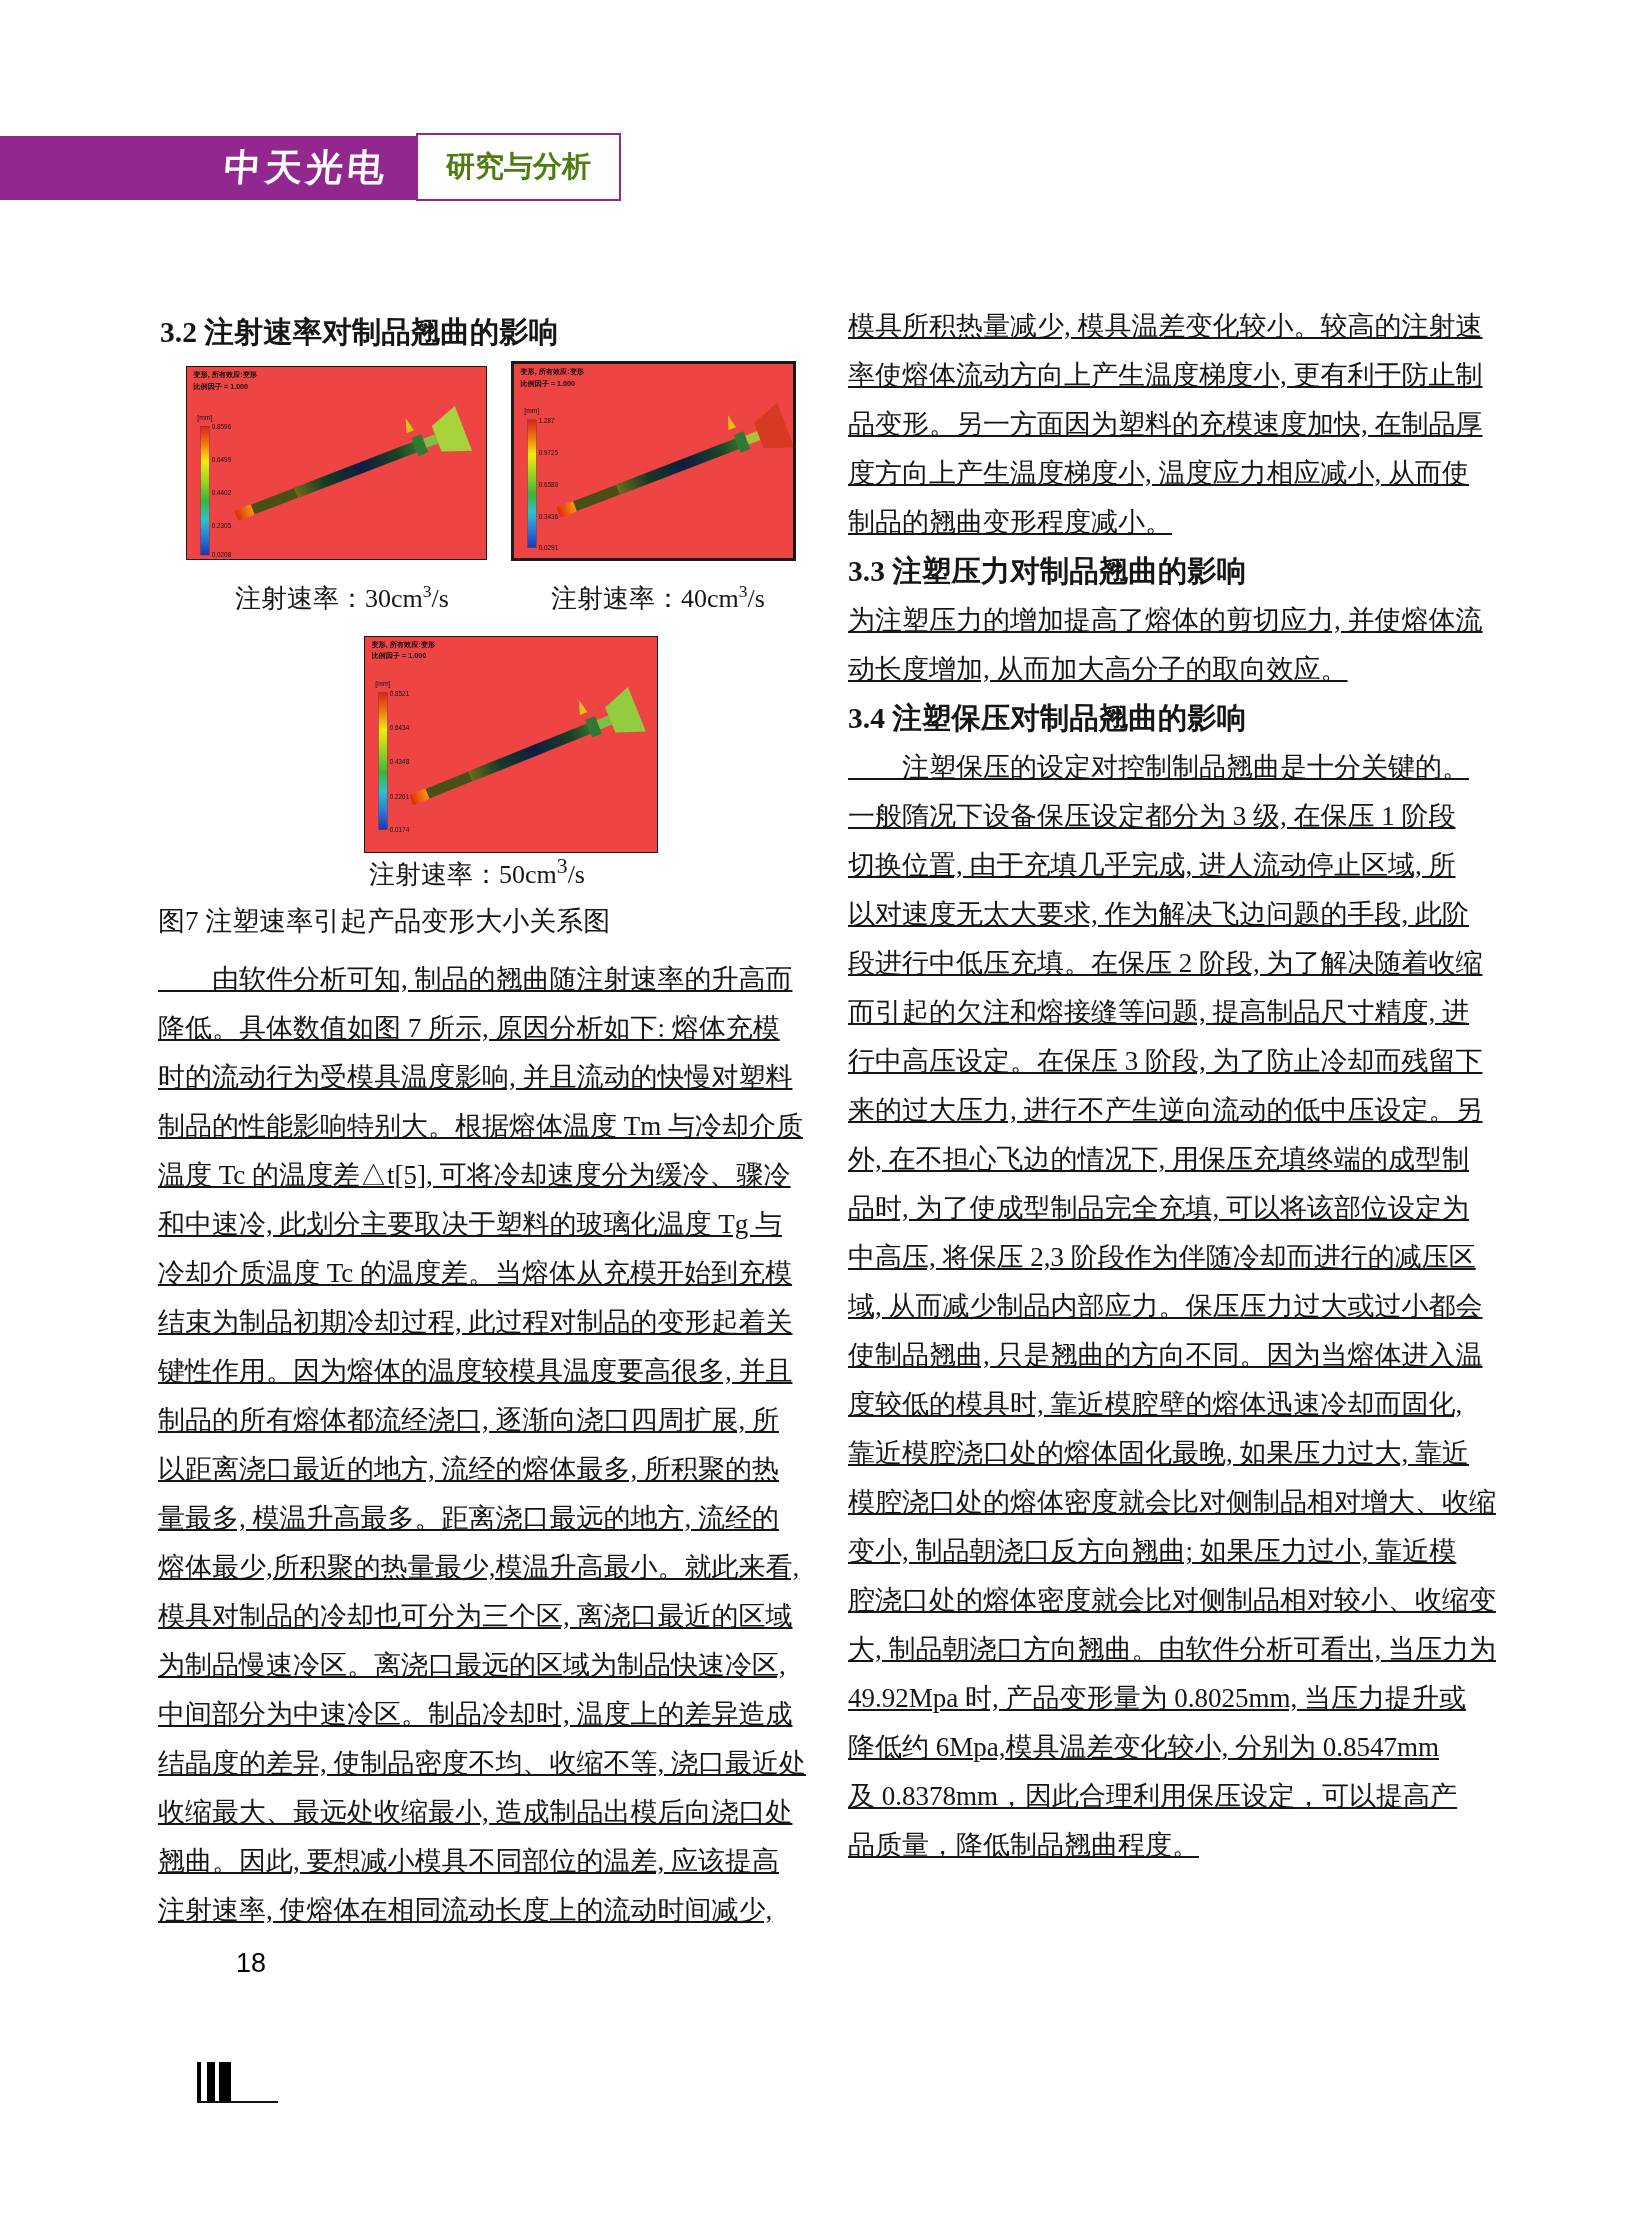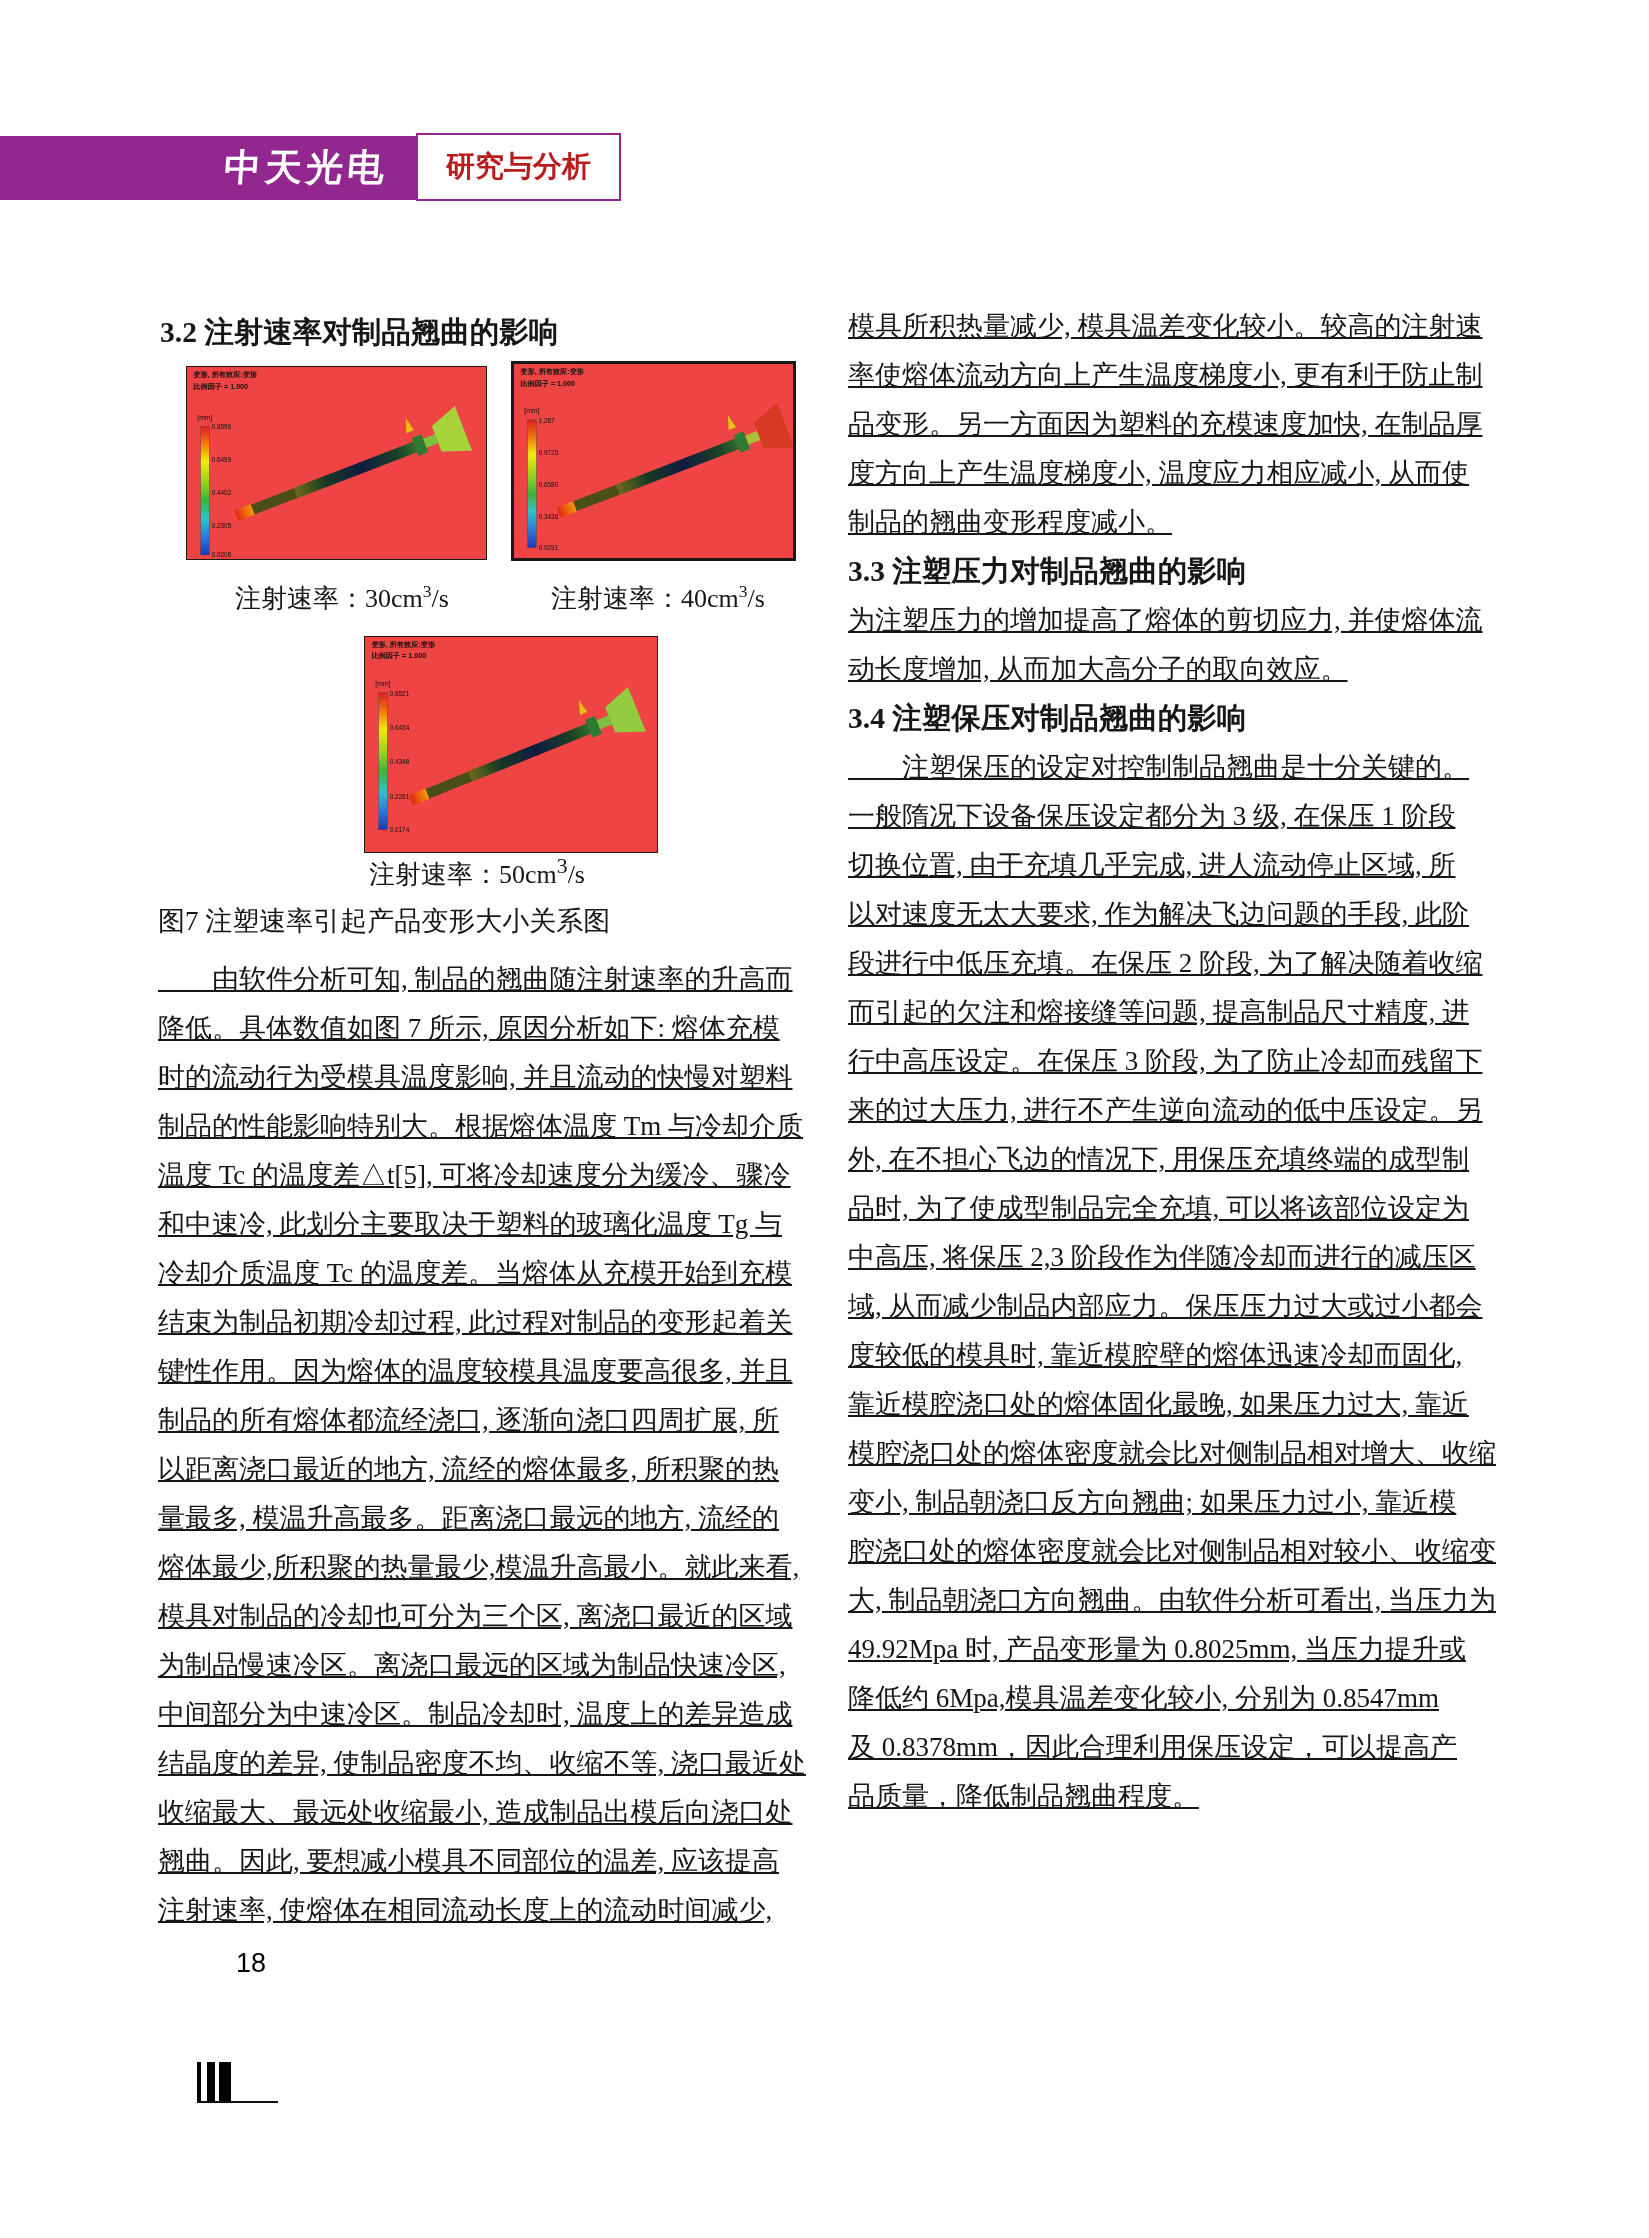--- a/index.html
+++ b/index.html
@@ -5,21 +5,21 @@
   html,body{margin:0;padding:0;background:#777;}
   #page{position:relative;width:1650px;height:2239px;background:#ffffff;overflow:hidden;
         font-family:"Liberation Serif", serif;color:#161616;}
   
   .band{position:absolute;left:0;top:136px;width:416px;height:64px;background:#92278f;}
   .logo{position:absolute;left:222px;top:144px;width:168px;height:48px;line-height:48px;
         color:#ffffff;font-size:37px;font-weight:bold;letter-spacing:4px;text-align:center;
         font-family:"Liberation Serif",serif;transform:skewX(-4deg);}
   .tagbox{position:absolute;left:416px;top:133px;width:201px;height:64px;background:#ffffff;
         border:2.4px solid #92278f;display:flex;align-items:center;justify-content:center;}
-  .tagbox span{color:#b91c1c;font-size:29px;font-weight:bold;font-family:"Liberation Sans",sans-serif;}
+  .tagbox span{color:#4d7c0f;font-size:29px;font-weight:bold;font-family:"Liberation Sans",sans-serif;}
   
   .h2{position:absolute;font-size:29.5px;font-weight:bold;white-space:nowrap;}
   
   .panel{position:absolute;background:#ef4444;border:1.6px solid #1a1a1a;}
   .panel.thick{border-width:3.2px;}
   .panel svg{display:block;width:100%;height:100%;}
   
   .cap{position:absolute;font-size:26px;white-space:nowrap;}
   .cap sup{font-size:17.6px;}
   .capcenter{position:absolute;left:158px;width:638px;text-align:center;font-size:26px;}
@@ -245,20 +245,21 @@
         <div class="line">切换位置, 由于充填几乎完成, 进人流动停止区域, 所</div>
         <div class="line">以对速度无太大要求, 作为解决飞边问题的手段, 此阶</div>
         <div class="line">段进行中低压充填。在保压 2 阶段, 为了解决随着收缩</div>
         <div class="line">而引起的欠注和熔接缝等问题, 提高制品尺寸精度, 进</div>
         <div class="line">行中高压设定。在保压 3 阶段, 为了防止冷却而残留下</div>
         <div class="line">来的过大压力, 进行不产生逆向流动的低中压设定。另</div>
         <div class="line">外, 在不担心飞边的情况下, 用保压充填终端的成型制</div>
         <div class="line">品时, 为了使成型制品完全充填, 可以将该部位设定为</div>
         <div class="line">中高压, 将保压 2,3 阶段作为伴随冷却而进行的减压区</div>
         <div class="line">域, 从而减少制品内部应力。保压压力过大或过小都会</div>
+        <div class="line">使制品翘曲, 只是翘曲的方向不同。因为当熔体进入温</div>
         <div class="line">度较低的模具时, 靠近模腔壁的熔体迅速冷却而固化,</div>
         <div class="line">靠近模腔浇口处的熔体固化最晚, 如果压力过大, 靠近</div>
         <div class="line">模腔浇口处的熔体密度就会比对侧制品相对增大、收缩</div>
         <div class="line">变小, 制品朝浇口反方向翘曲; 如果压力过小, 靠近模</div>
         <div class="line">腔浇口处的熔体密度就会比对侧制品相对较小、收缩变</div>
         <div class="line">大, 制品朝浇口方向翘曲。由软件分析可看出, 当压力为</div>
         <div class="line">49.92Mpa 时, 产品变形量为 0.8025mm, 当压力提升或</div>
         <div class="line">降低约 6Mpa,模具温差变化较小, 分别为 0.8547mm</div>
         <div class="line">及 0.8378mm，因此合理利用保压设定，可以提高产</div>
         <div class="line">品质量，降低制品翘曲程度。</div>

